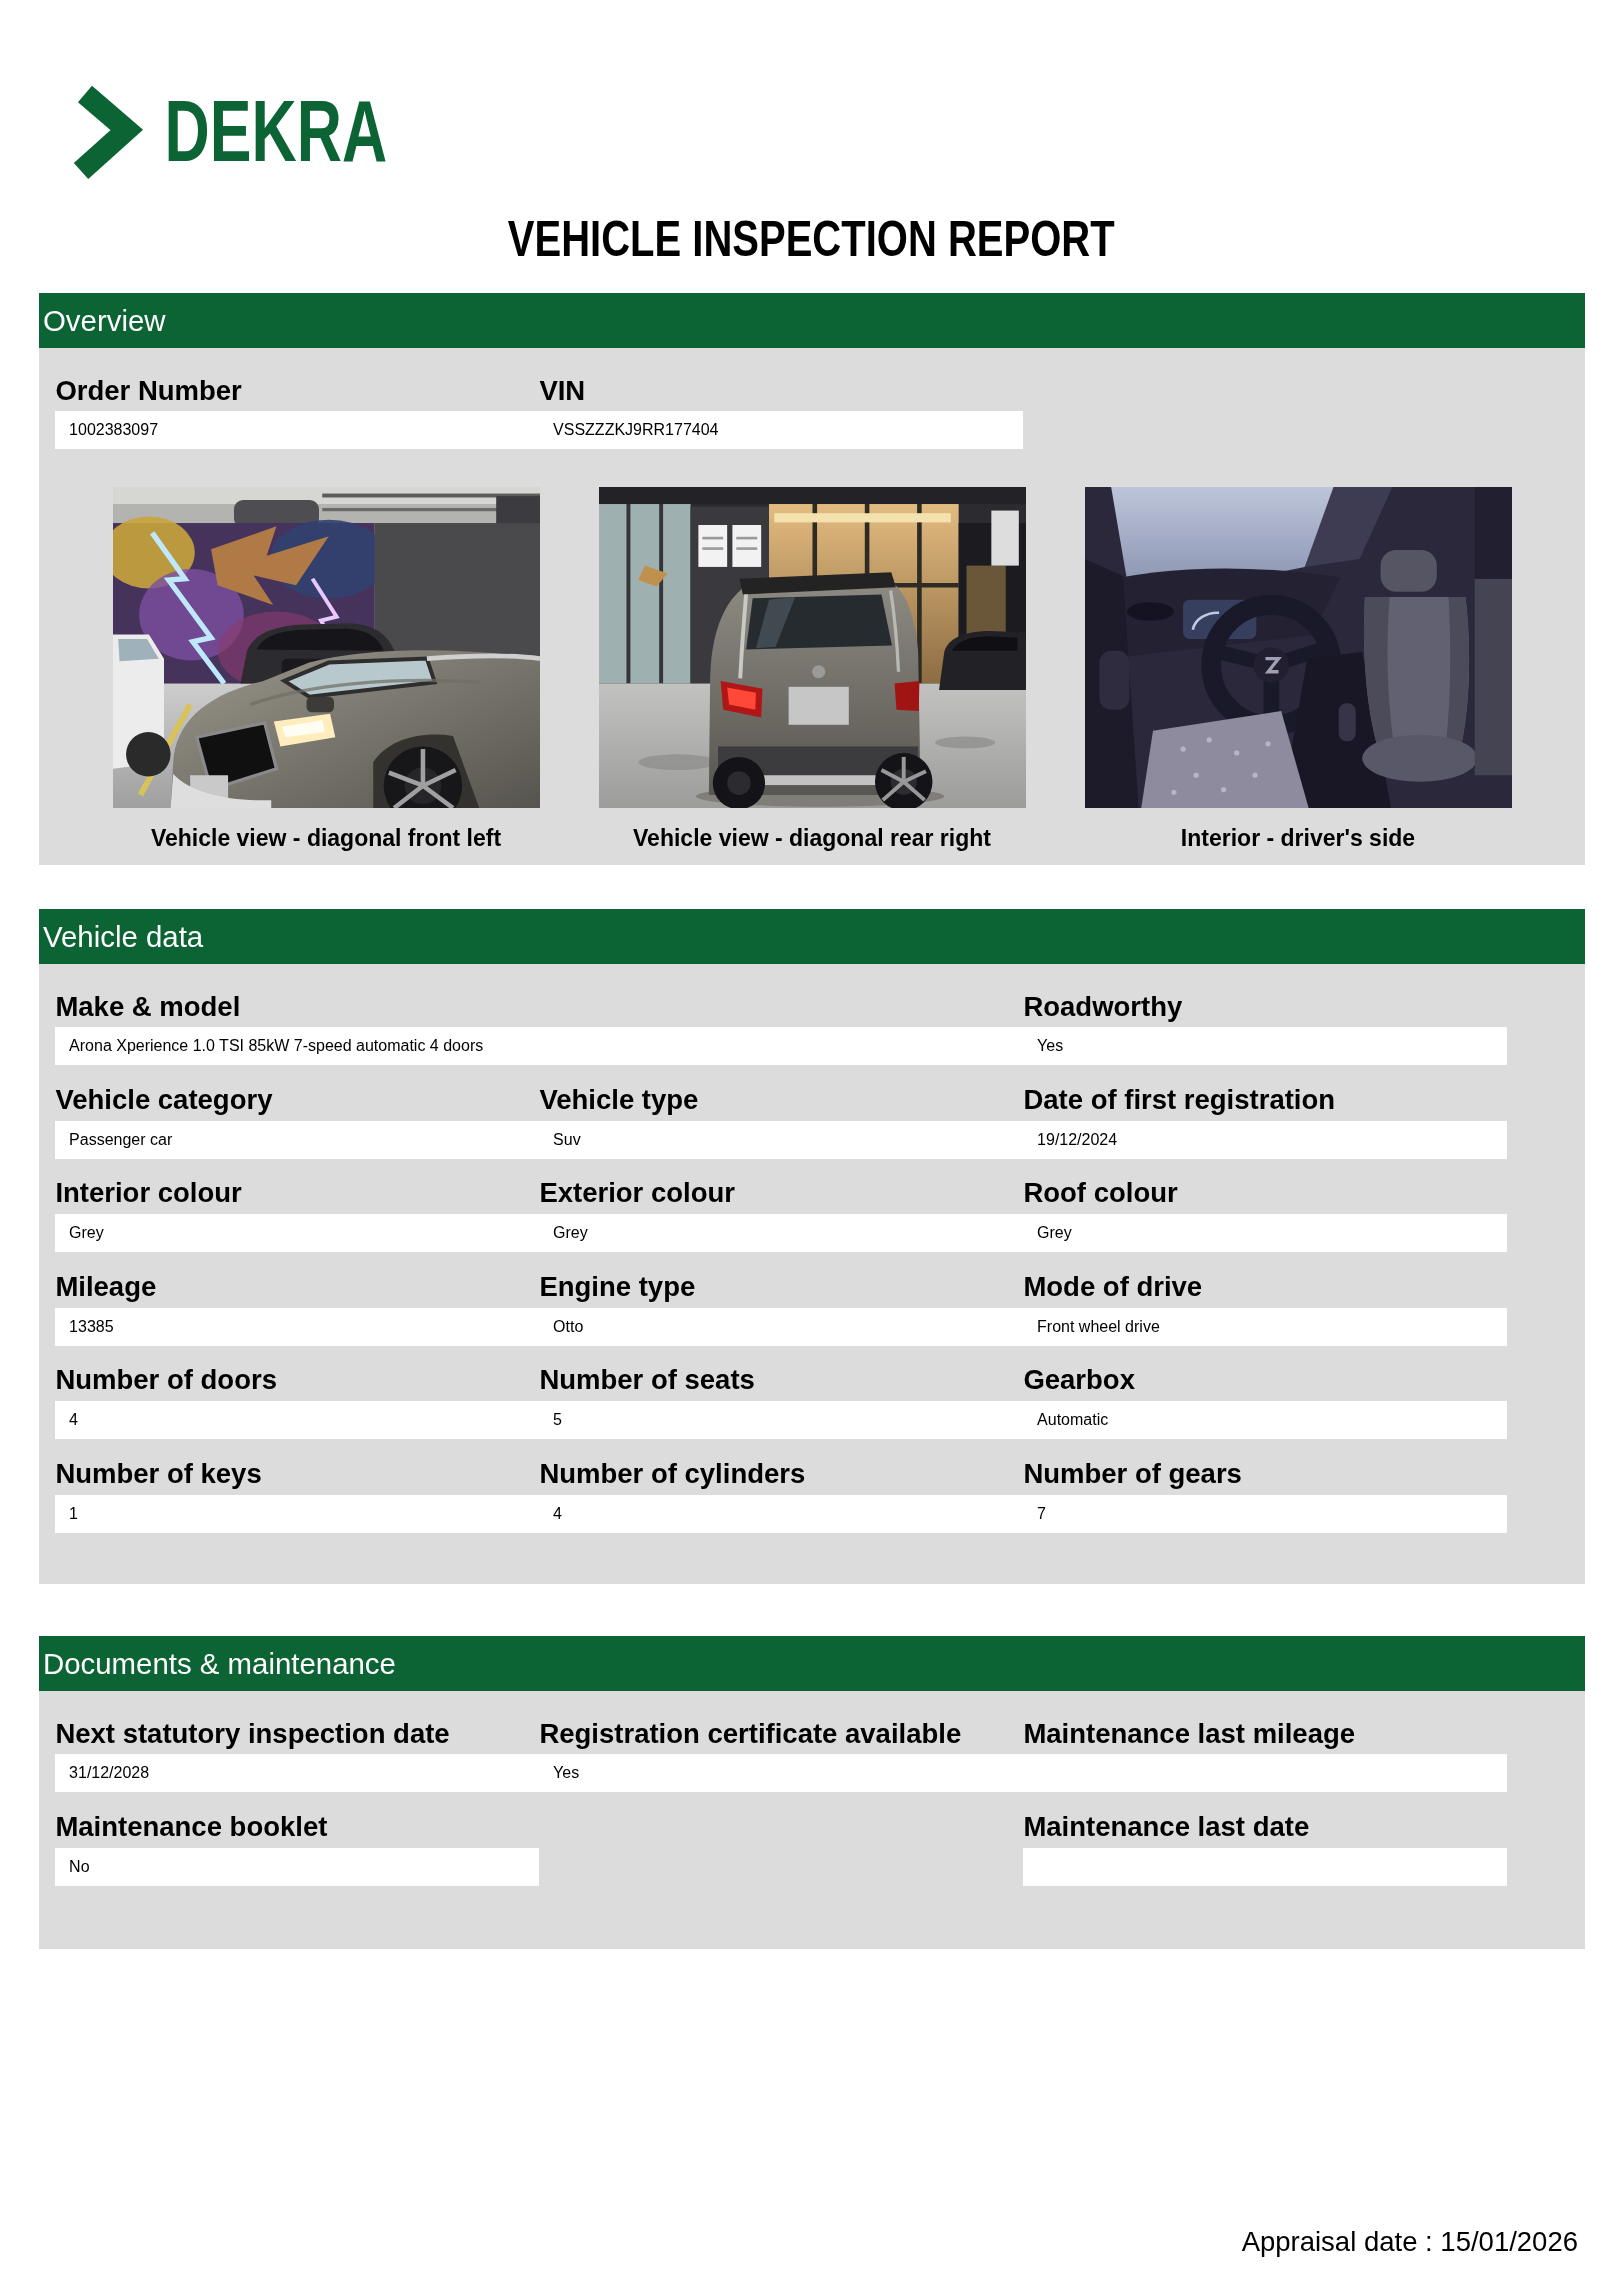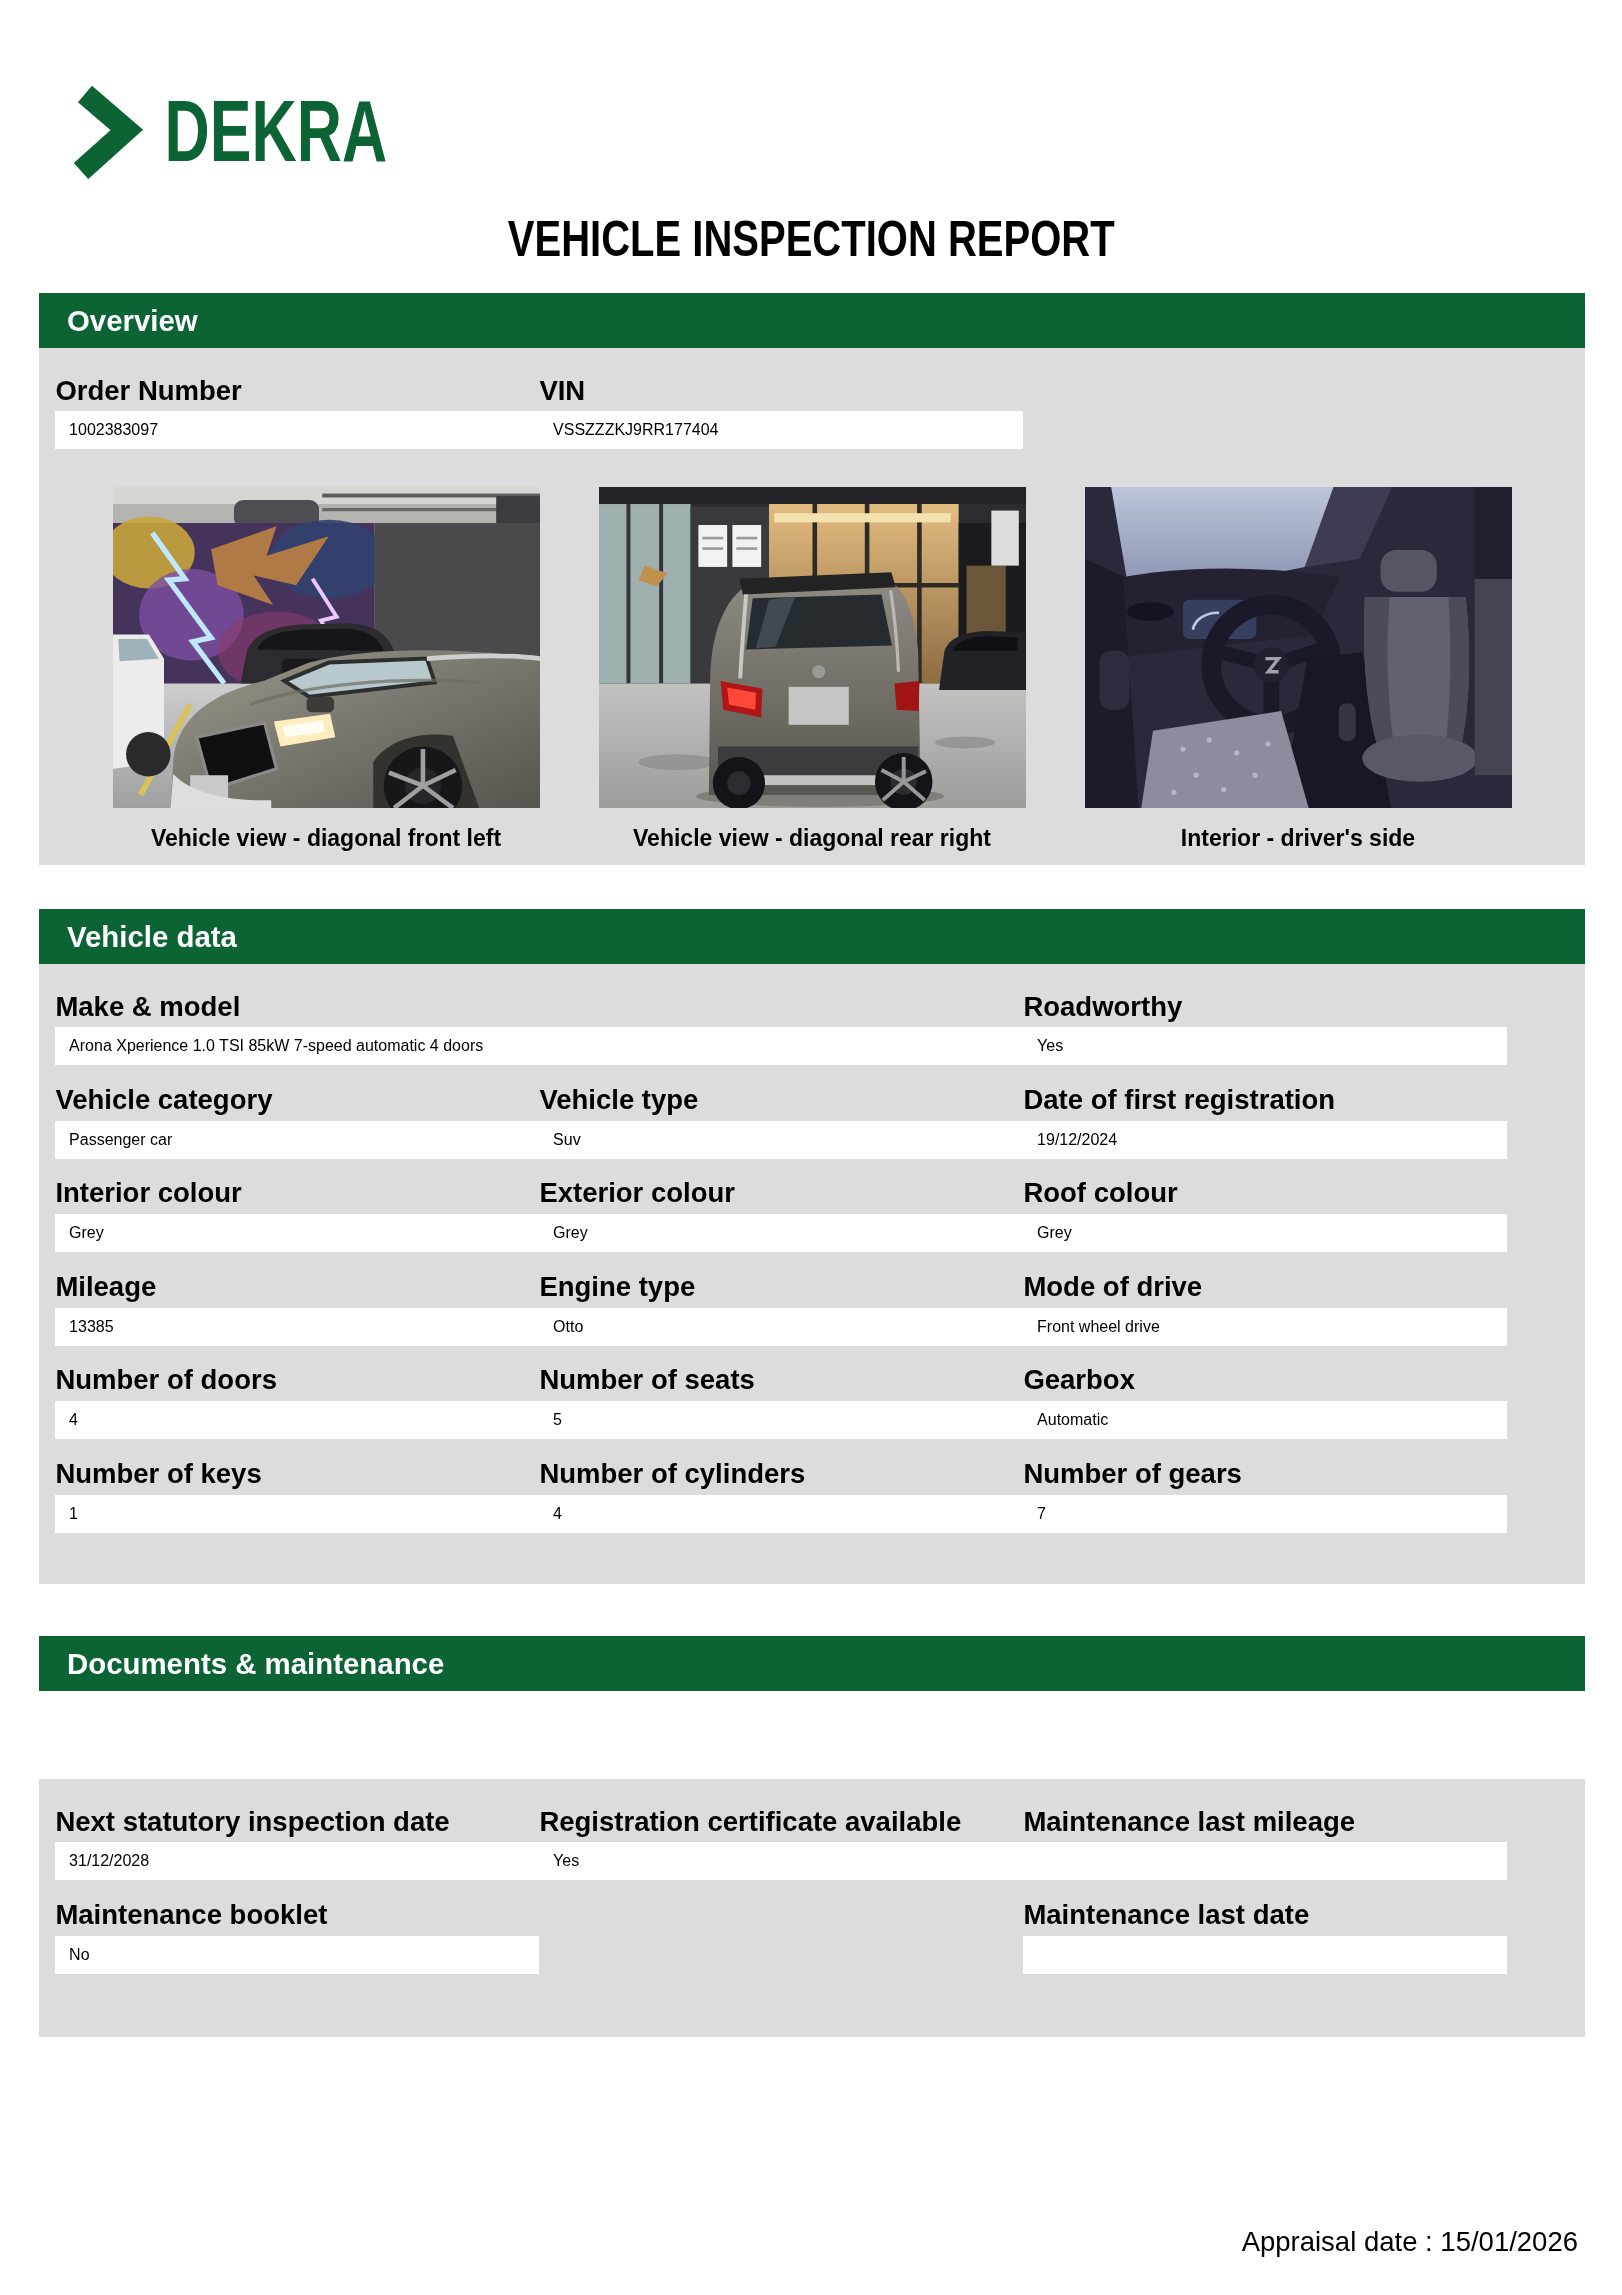--- a/index.html
+++ b/index.html
@@ -11,30 +11,30 @@
   
   .logo { position:absolute; left:73px; top:77px; width:353px; height:111px; }
   .page-title {
     position:absolute; left:0; top:213px; width:1623px; text-align:center;
     font-size:50px; font-weight:bold; line-height:52px; white-space:nowrap;
   }
   .page-title span { display:inline-block; transform:scaleX(0.80); transform-origin:center; }
   
   .section-bar {
     position:absolute; left:39px; width:1546px; height:55px; background:#0c6434;
-    color:#ffffff; font-size:29.4px; font-weight:bold; line-height:55px; padding-left:28px;
+    color:#ffffff; font-size:29.4px; font-weight:normal; line-height:55px; padding-left:4px;
     white-space:nowrap;
   }
   .section-body { position:absolute; left:39px; width:1546px; background:#dcdcdc; overflow:hidden; }
   #overview-bar   { top:293px; }
   #overview-body  { top:348px;  height:517px; }
   #vehicle-bar    { top:909px; }
   #vehicle-body   { top:964px; height:620px; }
   #documents-bar  { top:1636px; }
-  #documents-body { top:1779px; height:258px; }
+  #documents-body { top:1691px; height:258px; }
   
   .field-grid {
     display:grid; grid-template-columns:484px 484px 484px; 
     padding-left:16.4px; padding-right:27px; margin-top:19.6px;
   }
   .field-grid.first { margin-top:27.5px; }
   .cell.span2 { grid-column:1 / span 2; }
   .cell.col3  { grid-column:3; }
   .label { font-size:27.5px; font-weight:bold; line-height:30px; margin-bottom:5.9px; white-space:nowrap; }
   .value-box {

